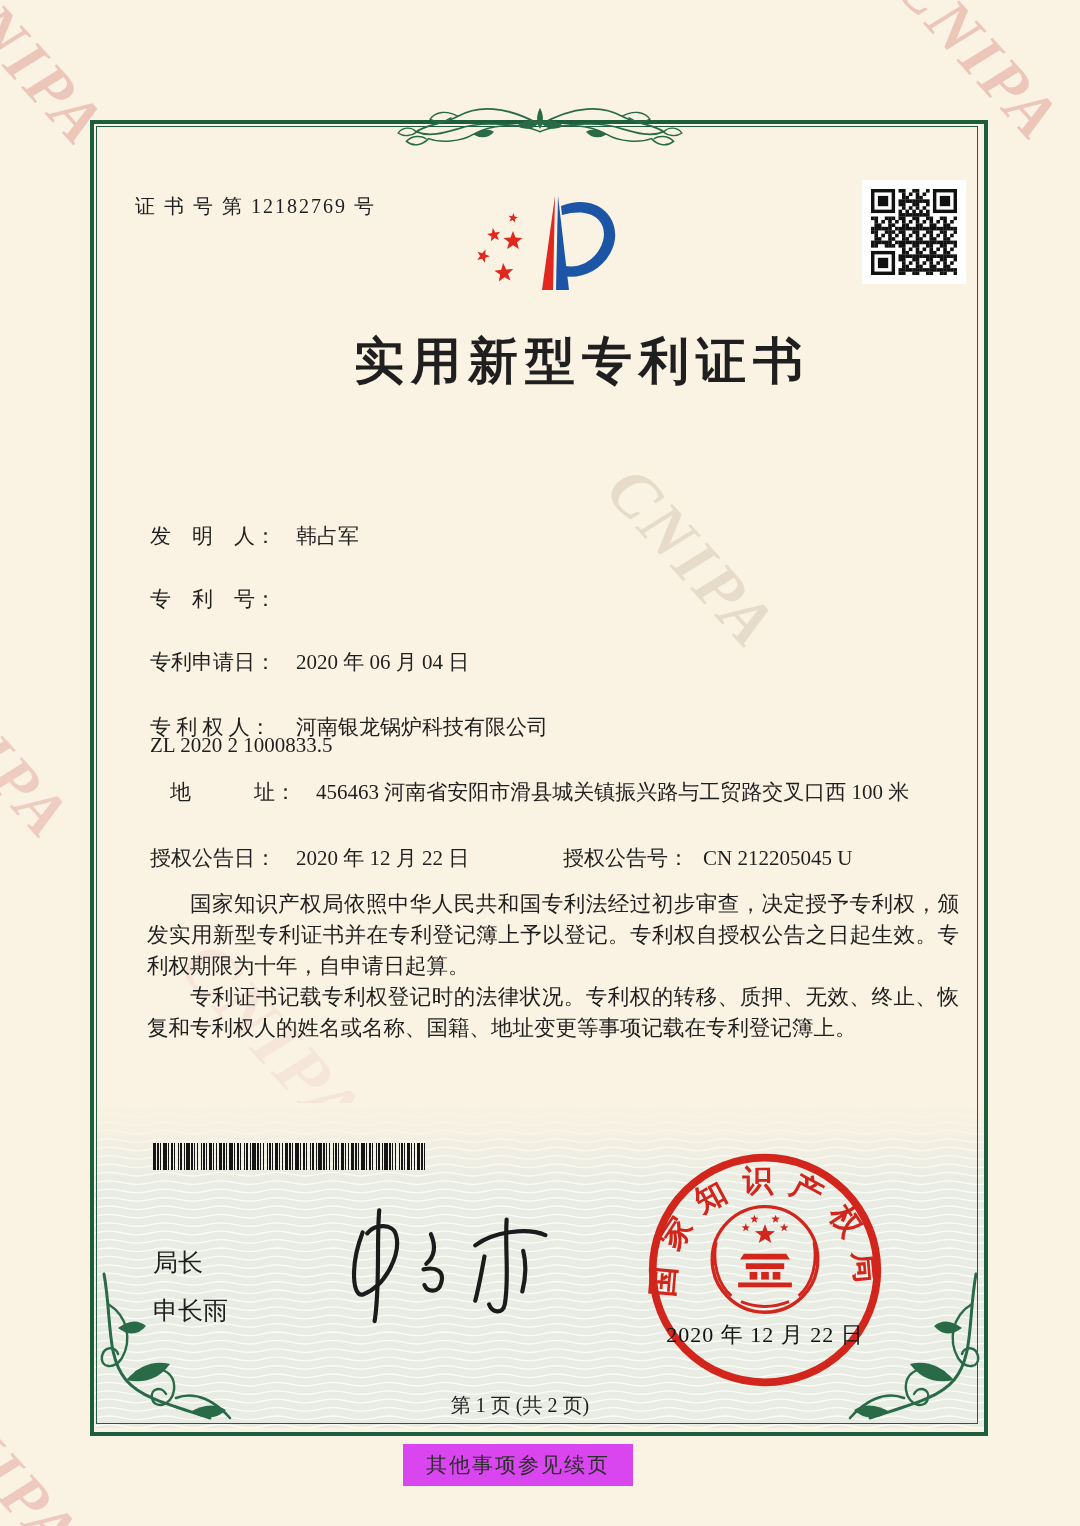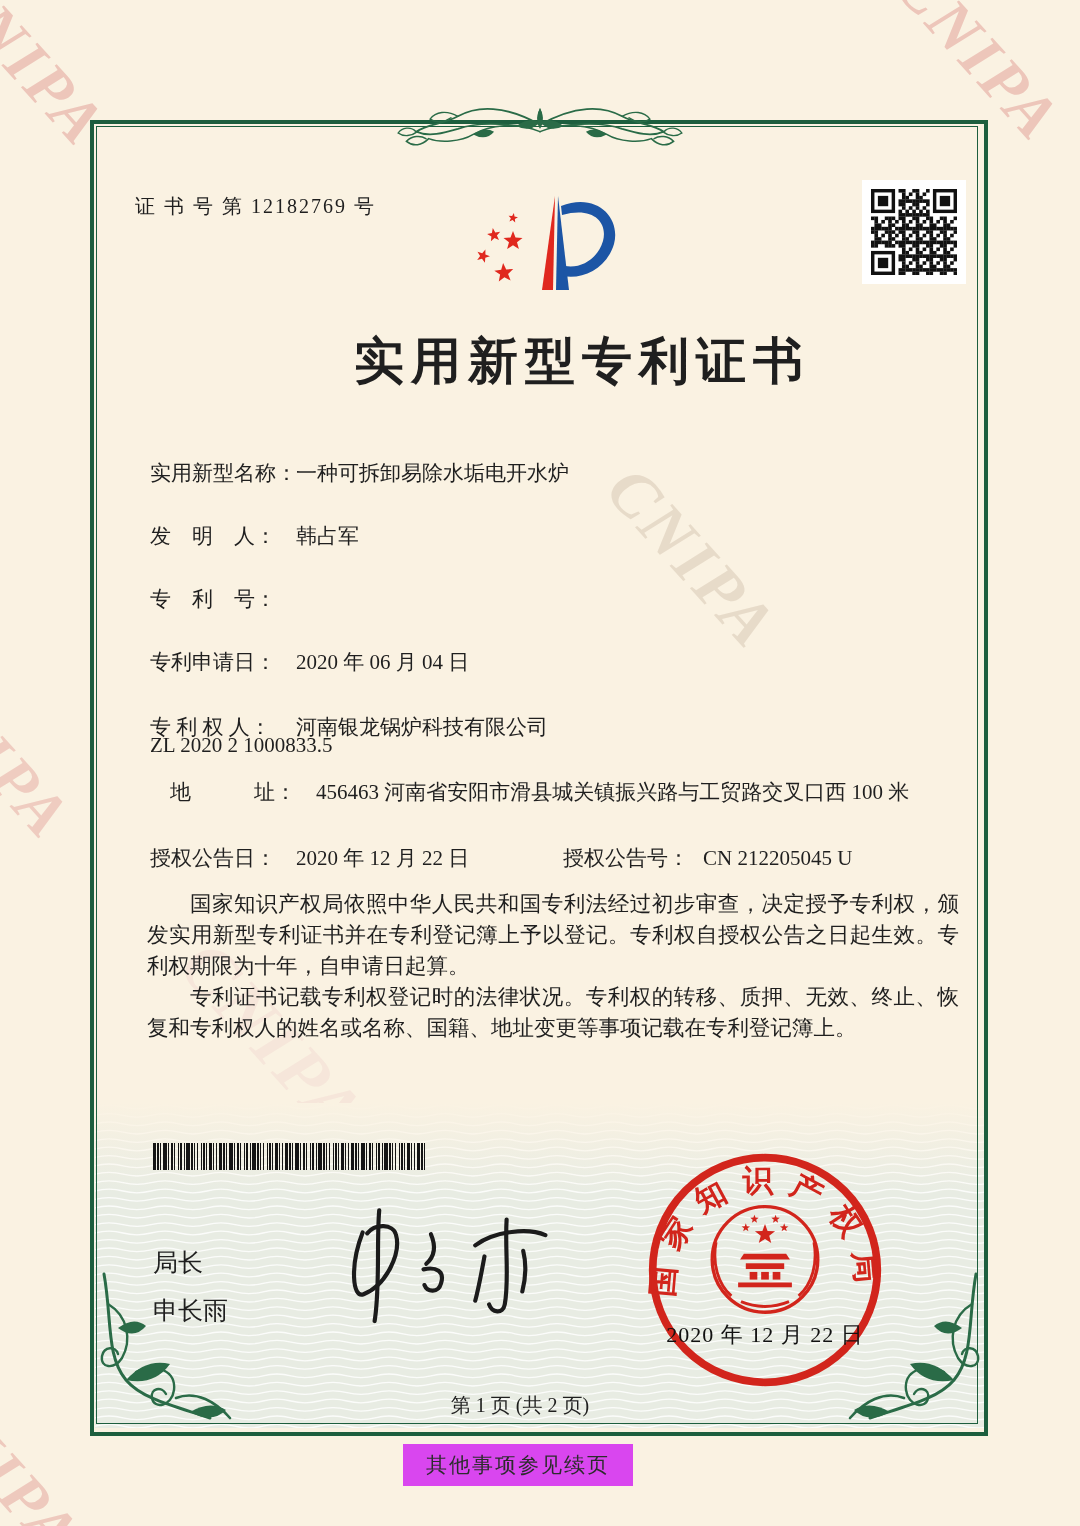--- a/index.html
+++ b/index.html
@@ -449,24 +449,20 @@
           <rect x="19" y="1" width="5" height="5" fill="#fff"></rect>
           <rect x="20" y="2" width="3" height="3"></rect>
           <rect x="0" y="18" width="7" height="7"></rect>
           <rect x="1" y="19" width="5" height="5" fill="#fff"></rect>
           <rect x="2" y="20" width="3" height="3"></rect>
         </g>
       </svg>
     </div>
   <div class="title">实用新型专利证书</div>
 
-  <div class="row" style="left:150px;top:460px;">
-    <span class="lbl">实用新型名称：</span>
-    <span class="val">一种可拆卸易除水垢电开水炉</span>
-  </div>
   <div class="row" style="left:150px;top:523px;">
     <span class="lbl">发　明　人：</span>
     <span class="val">韩占军</span>
   </div>
   <div class="row" style="left:150px;top:586px;flex-direction:column;">
     <span class="lbl">专　利　号：</span>
     <span class="val">ZL 2020 2 1000833.5</span>
   </div>
   <div class="row" style="left:150px;top:649px;justify-content:space-between;">
     <span class="lbl">专利申请日：</span>

